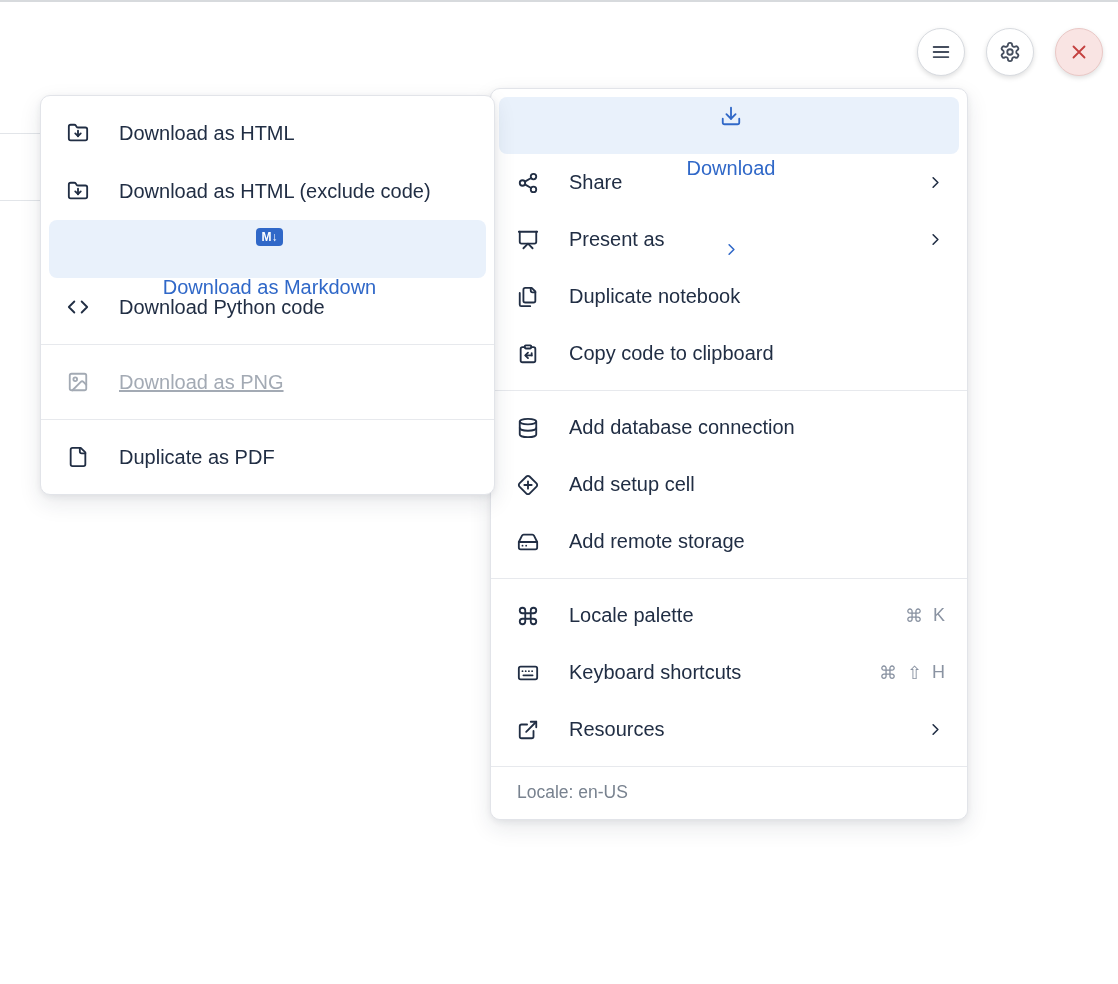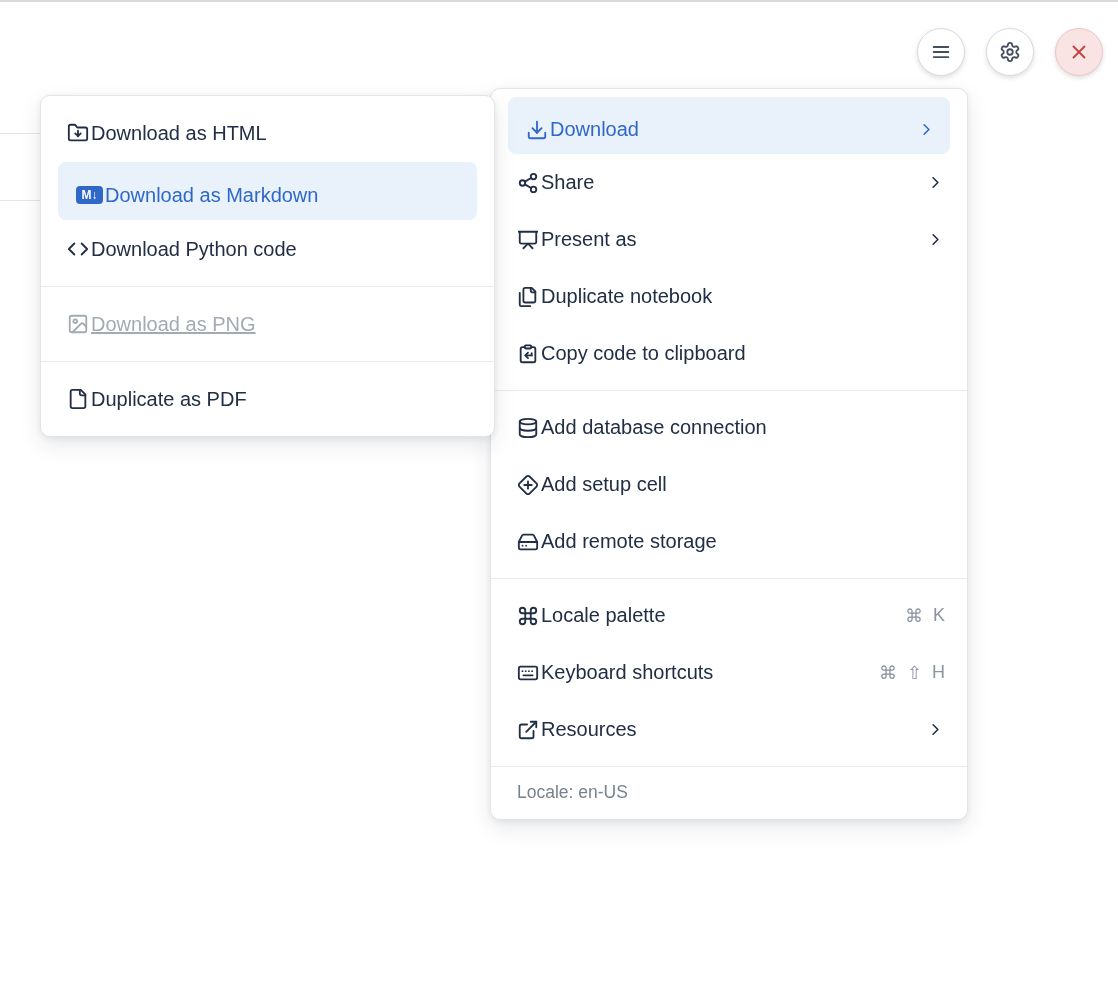--- a/index.html
+++ b/index.html
@@ -28,27 +28,27 @@
     box-shadow:0 8px 22px rgba(30,40,60,.10), 0 2px 6px rgba(30,40,60,.07);
     box-sizing:border-box;
   }
   .main-menu { left:490px; top:88px; width:478px; z-index:1; }
   .sub-menu  { left:40px;  top:95px; width:455px; z-index:2; }
 
   .group { padding:8px 0; }
   .divider { height:1px; background:var(--divider); }
 
   .row {
-    display:flex; align-items:center; height:57px; padding:0 22px 0 26px; gap:2px;
+    display:flex; align-items:center; height:57px; padding:0 22px 0 26px; gap:30px;
     font-size:20px; color:var(--text); cursor:pointer; box-sizing:border-box;
   }
   .sub-menu .row { height:58px; }
   .row.active {
     background:var(--hl); color:var(--accent);
-    border-radius:8px; margin:0 17px; padding:8px 14px 0 18px;
+    border-radius:8px; margin:0 8px; padding:8px 14px 0 18px;flex-direction:column;
   }
   .row.disabled { color:var(--disabled); cursor:default;text-decoration:underline; }
 
   .ico { width:22px; height:22px; flex:none; display:block; }
   .label { white-space:nowrap; }
   .spacer { flex:1; }
   .chev { display:flex; align-items:center; }
   .chev svg { width:19px; height:19px; }
   .shortcut { display:flex; gap:10px; color:var(--muted); font-size:18px; align-items:center; }
 
@@ -274,20 +274,31 @@
             <span style="display: flex;">
               <svg class="ico" viewBox="0 0 24 24" fill="none" stroke="currentColor" stroke-width="2" stroke-linecap="round" stroke-linejoin="round">
                 <path d="M20 20a2 2 0 0 0 2-2V8a2 2 0 0 0-2-2h-7.9a2 2 0 0 1-1.69-.9L9.6 3.9A2 2 0 0 0 7.93 3H4a2 2 0 0 0-2 2v13a2 2 0 0 0 2 2Z"></path>
                 <path d="M12 9.5v6"></path>
                 <path d="m15 12.5-3 3-3-3"></path>
               </svg>
             </span>
             <span class="label">Download as HTML</span>
             <span class="spacer"></span>
           </div>
+          <div class="row">
+            <span style="display: flex;">
+              <svg class="ico" viewBox="0 0 24 24" fill="none" stroke="currentColor" stroke-width="2" stroke-linecap="round" stroke-linejoin="round">
+                <path d="M20 20a2 2 0 0 0 2-2V8a2 2 0 0 0-2-2h-7.9a2 2 0 0 1-1.69-.9L9.6 3.9A2 2 0 0 0 7.93 3H4a2 2 0 0 0-2 2v13a2 2 0 0 0 2 2Z"></path>
+                <path d="M12 9.5v6"></path>
+                <path d="m15 12.5-3 3-3-3"></path>
+              </svg>
+            </span>
+            <span class="label">Download as HTML (exclude code)</span>
+            <span class="spacer"></span>
+          </div>
           <div class="row active">
             <span class="md-badge">M↓</span>
             <span class="label">Download as Markdown</span>
             <span class="spacer"></span>
           </div>
           <div class="row">
             <span style="display: flex;">
               <svg class="ico" viewBox="0 0 24 24" fill="none" stroke="currentColor" stroke-width="2" stroke-linecap="round" stroke-linejoin="round">
                 <path d="m16 18 6-6-6-6"></path>
                 <path d="m8 6-6 6 6 6"></path>

